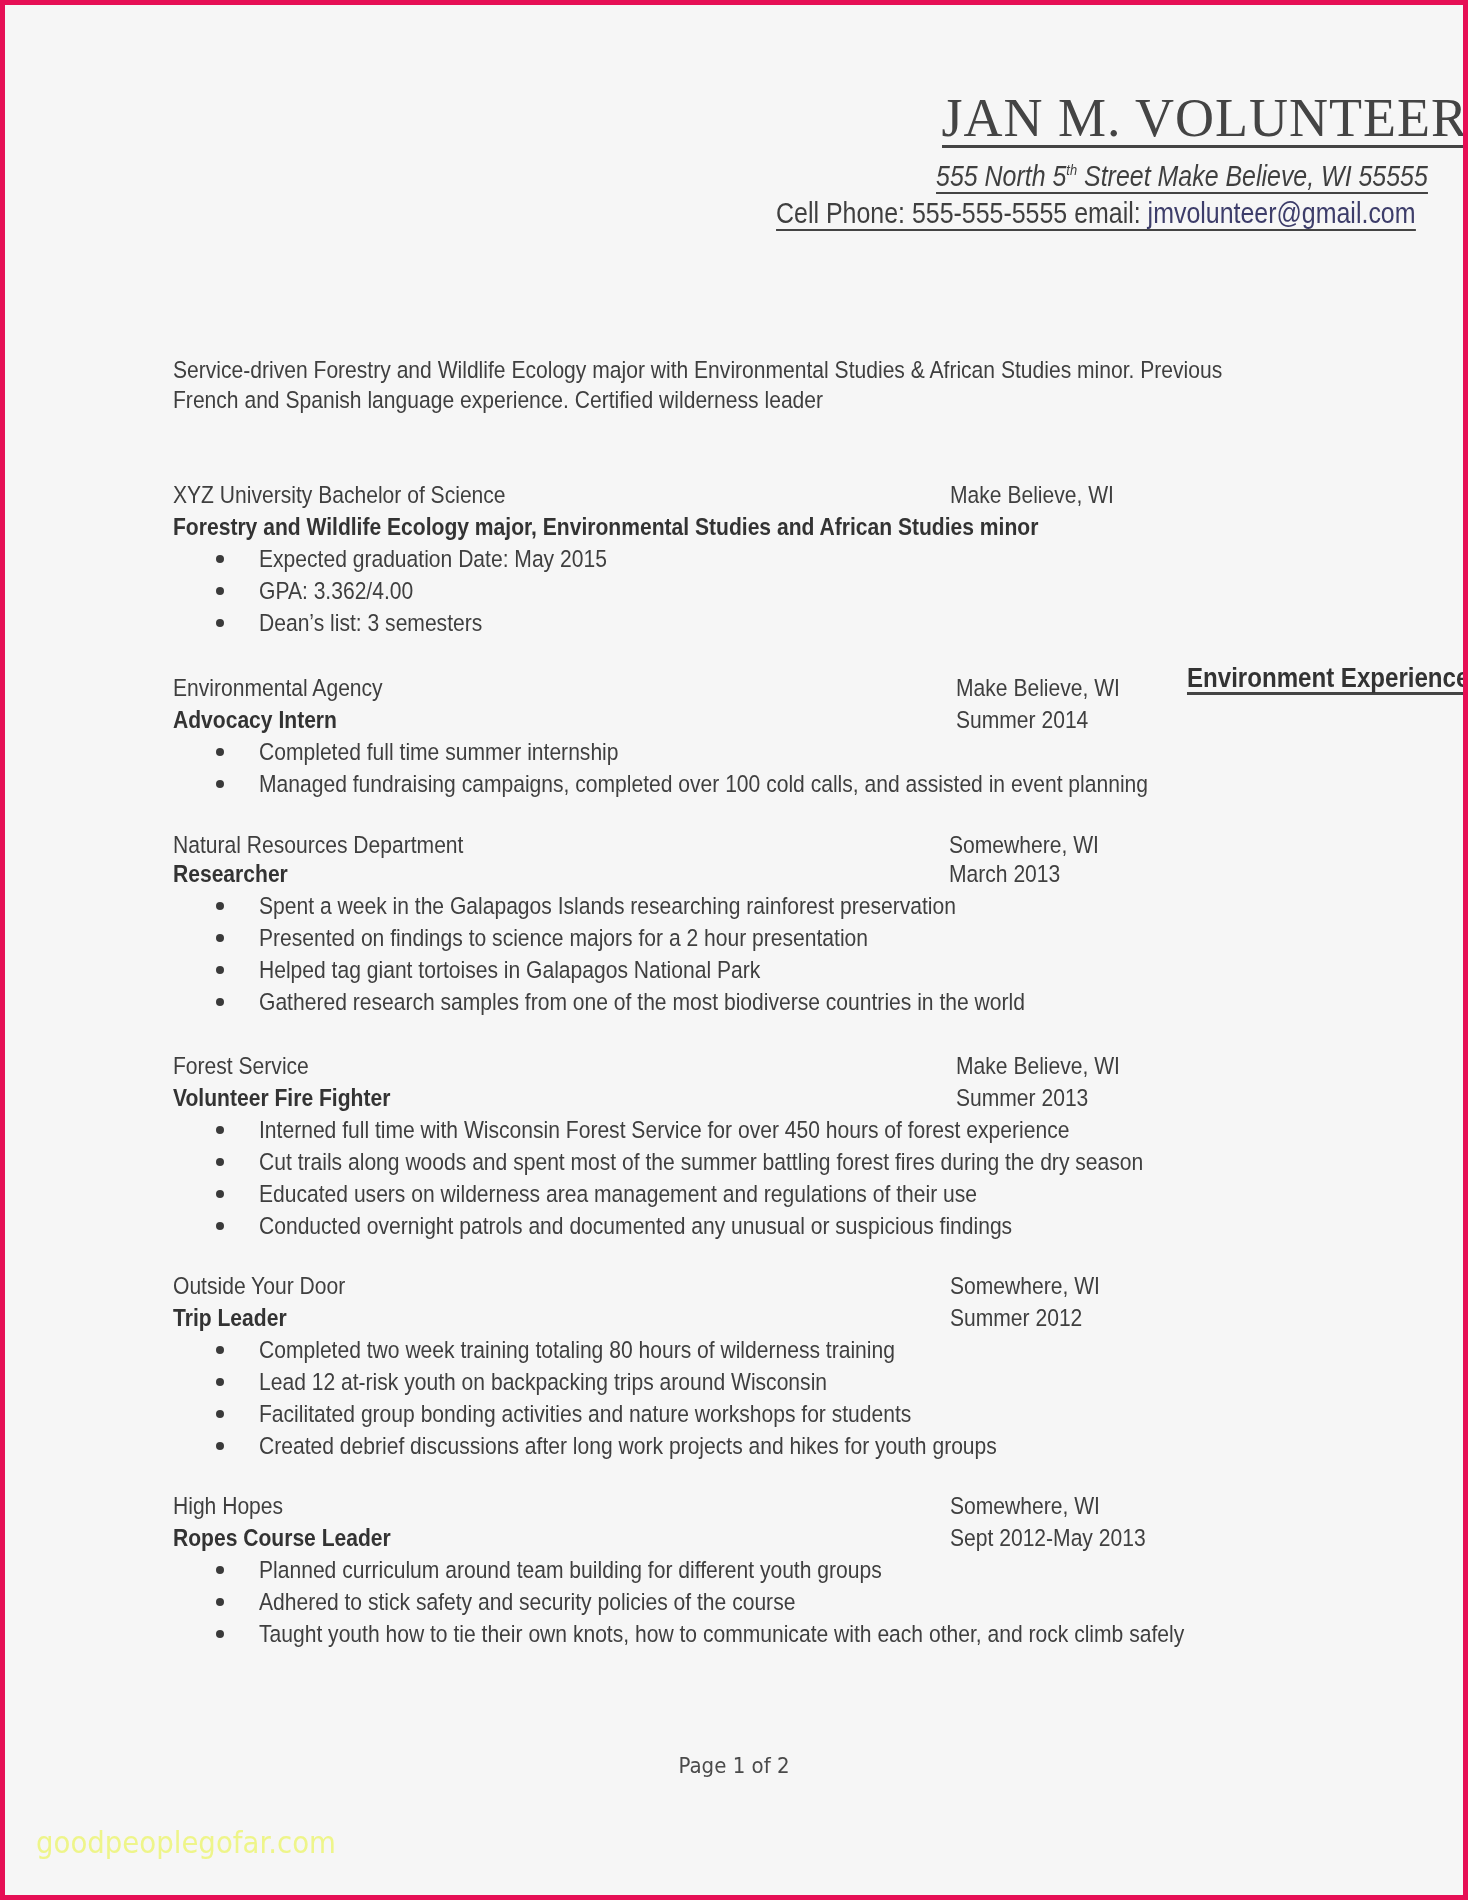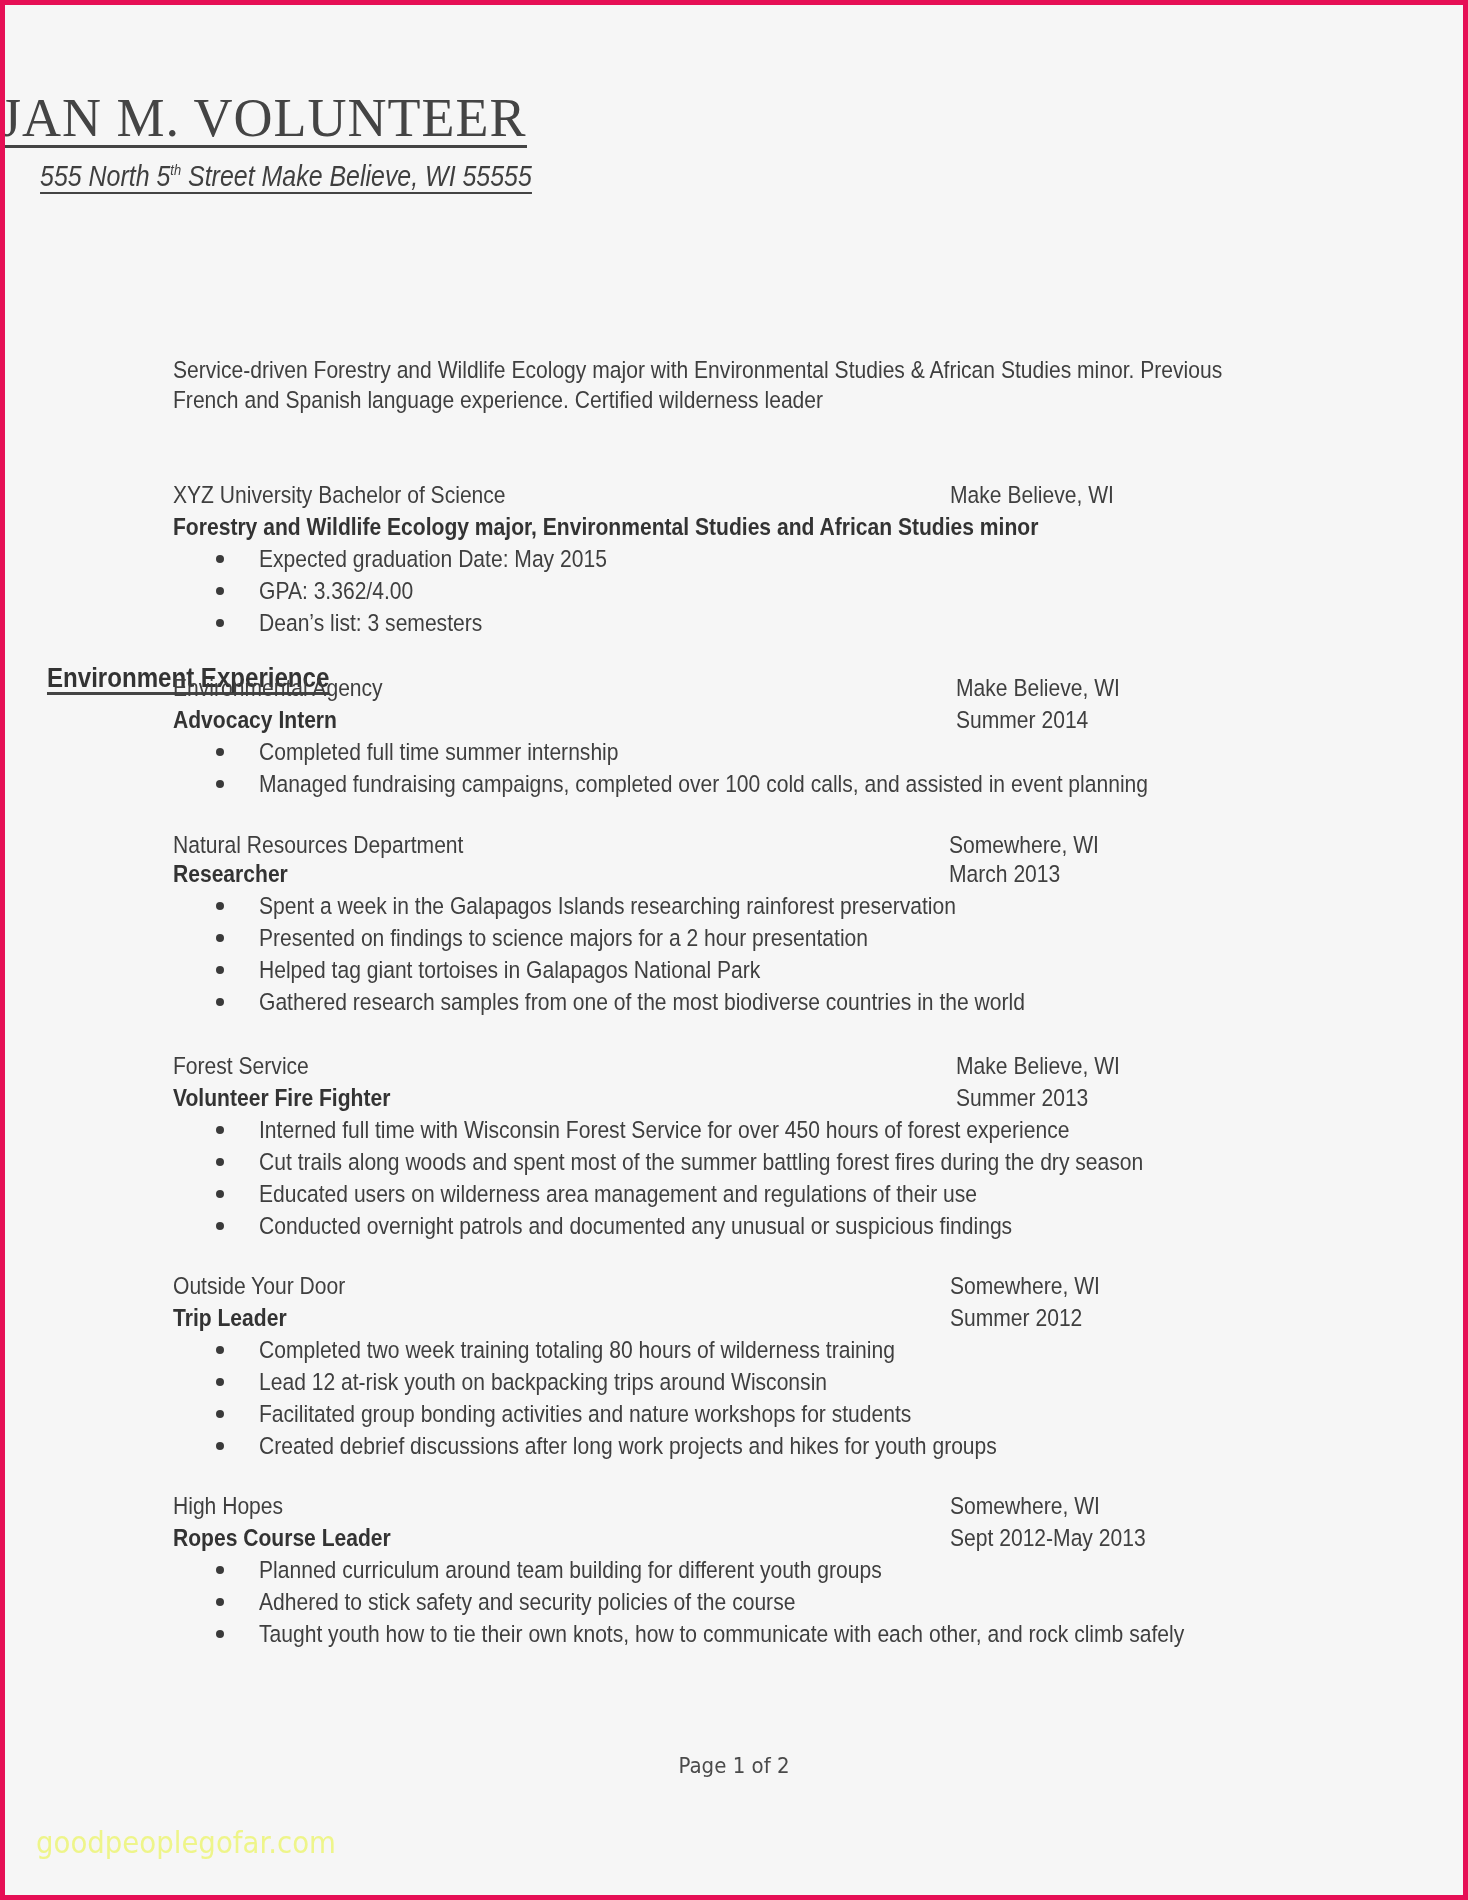--- a/index.html
+++ b/index.html
@@ -12,21 +12,21 @@
     box-sizing: border-box; border: 5px solid #e60f55; pointer-events: none;
   }
   .page { position: absolute; left: 0; top: 0; width: 1468px; height: 1900px; }
   .ln {
     position: absolute; white-space: nowrap; color: #3f3f3f;
     font-family: "Liberation Sans", sans-serif;
     font-size: 24.5px; line-height: 24.5px;
     transform-origin: left top; transform: scaleX(0.86);
   }
   .bold { font-weight: bold; color: #333; }
-  .center { left: 0; width: 1468px; text-align: left; transform: none; }
+  .center { left: 0; width: 1468px; text-align: right; transform: none; }
   .center > span { display: inline-block; transform: scaleX(0.86); transform-origin: center top; }
   .name {
     font-family: "Liberation Serif", serif; font-size: 54px; line-height: 54px;
     color: #444; letter-spacing: 1px;
   }
   .name > span { transform: none; border-bottom: 3px solid #444; padding-bottom: 0px; }
   .addr { font-size: 29px; line-height: 29px; }
   .addr > span { border-bottom: 2px solid #444; padding-bottom: 1px; }
   .addr sup { font-size: 15px; vertical-align: 11px; line-height: 0; }
   .email { color: #3d3d6a; }
@@ -51,20 +51,23 @@
 </head>
 <body>
 
 <div class="page">
 
   <div class="ln center name" style="top:91px;">
     <span>JAN M. VOLUNTEER</span>
   </div>
   <div class="ln center addr" style="top:162px;font-style:italic;">
     <span><span>555 North 5</span><sup>th</sup><span> Street Make Believe, WI 55555</span></span>
+  </div>
+  <div class="ln center addr" style="top:199px;">
+    <span><span>Cell Phone: 555-555-5555 email: </span><span class="email">jmvolunteer@gmail.com</span></span>
   </div>
 
   <div class="ln para" style="left:173px; top:358px;">Service-driven Forestry and Wildlife Ecology major with Environmental Studies &amp; African Studies minor. Previous</div>
   <div class="ln para" style="left:173px; top:388px;">French and Spanish language experience. Certified wilderness leader</div>
 
   <div class="ln" style="left:173px; top:483px;">XYZ University Bachelor of Science</div>
   <div class="ln" style="left:950px; top:483px;">Make Believe, WI</div>
   <div class="ln bold" style="left:173px; top:515px;">Forestry and Wildlife Ecology major, Environmental Studies and African Studies minor</div>
   <span class="bullet" style="top:555px;"></span>
   <div class="ln" style="left:259px; top:547px;">Expected graduation Date: May 2015</div>

